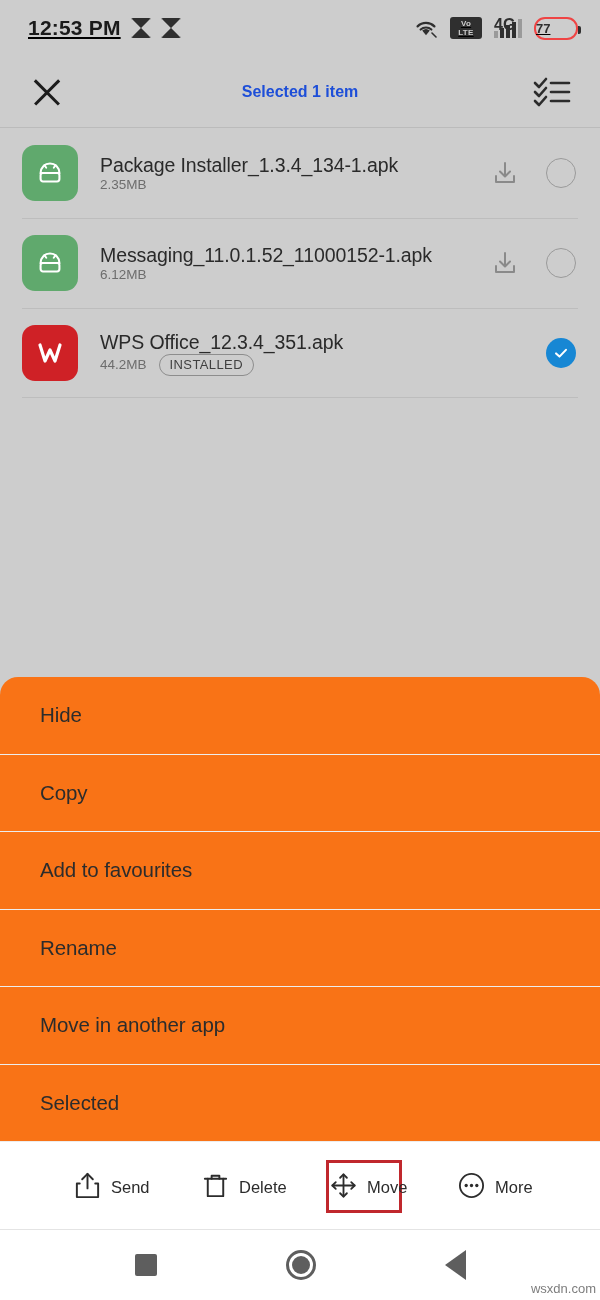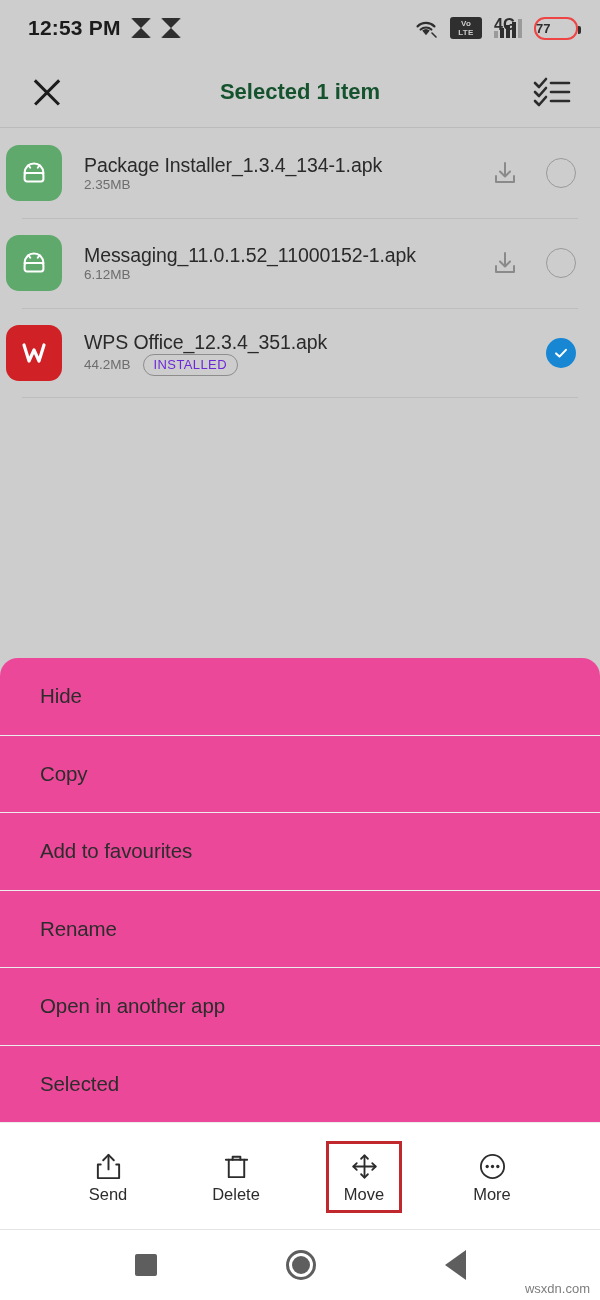--- a/index.html
+++ b/index.html
@@ -13,20 +13,21 @@
   }
 
   
   .statusbar {
     height:56px;
     display:flex;
     align-items:center;
     justify-content:space-between;
     padding:0 22px 0 28px;
     background:#cdcdcd;
+    text-decoration:underline;
   }
   .sb-left { display:flex; align-items:center; gap:10px; }
   .sb-clock { font-size:21px; font-weight:bold; color:#1b1b1b; letter-spacing:0.2px; }
   .sb-appicon {
     width:20px; height:20px;
     background:#2f2f2f;
     position:relative;
     border-radius:2px;
     overflow:hidden;
   }
@@ -65,39 +66,39 @@
     height:72px;
     display:flex;
     align-items:center;
     padding:0 26px;
     background:#cdcdcd;
     border-bottom:1px solid #bbbbbb;
     position:relative;
   }
   .appbar-title {
     position:absolute; left:0; right:0; text-align:center;
-    font-size:22px; font-weight:bold; color:#14532d;
+    font-size:16px; font-weight:bold; color:#1d4ed8;
     pointer-events:none;
   }
   .close-btn {
     width:42px;height:42px;position:relative;z-index:2;cursor:pointer;
   }
   .close-btn::before,.close-btn::after{
     content:"";position:absolute;left:4px;top:20px;width:34px;height:2.6px;
     background:#1b1b1b;
   }
   .close-btn::before{transform:rotate(45deg);}
   .close-btn::after{transform:rotate(-45deg);}
   .selectall-btn { margin-left:auto; z-index:2; cursor:pointer; width:44px;height:40px; }
 
   
   .filelist { background:#cdcdcd; }
   .filerow {
     display:flex; align-items:center;
-    padding:0 24px 0 6px;
+    padding:0 24px 0 22px;
     height:90px;
     position:relative;
   }
   .filerow + .filerow::before,
   .filerow:last-child::after {
     content:""; position:absolute; left:22px; right:22px; top:0; height:1px;
     background:#bdbdbd;
   }
   .filerow:last-child::after { top:auto; bottom:0; }
   .fileicon {
@@ -107,38 +108,38 @@
   .fileicon.apk { background:#60a96d; }
   .fileicon.wps { background:#cf2126; }
   .fileinfo { flex:1; margin-left:22px; min-width:0; }
   .filename {
     font-size:19.5px; color:#2a2a2a; white-space:nowrap;
     overflow:hidden; text-overflow:ellipsis; letter-spacing:-0.1px;
   }
   .filemeta { display:flex; align-items:center; gap:12px; }
   .filesize { font-size:13.5px; color:#6d6d6d; }
   .badge {
-    font-size:13px; color:#6d28d9; border:1px solid #8d8d8d;
+    font-size:13px; color:#404040; border:1px solid #8d8d8d;
     border-radius:11px; padding:2px 10px 3px; letter-spacing:0.4px;
   }
   .rowactions { display:flex; align-items:center; gap:28px; flex:0 0 auto; }
   .dl-icon { width:26px; height:26px; cursor:pointer; }
   .radio {
     width:30px;height:30px;border-radius:50%;
     border:1.6px solid #9a9a9a;cursor:pointer;
   }
   .radio.checked {
     border:none;background:#1787d4;
     display:flex;align-items:center;justify-content:center;
   }
 
   
   .sheet {
     position:absolute; left:0; right:0; bottom:0;
-    background:#ec4899;
+    background:#f97316;
     border-radius:18px 18px 0 0;
     overflow:hidden;
   }
   .menu-item {
     height:77.5px;
     display:flex; align-items:center;
     padding-left:40px;
     font-size:20.5px; color:#2c2c2c;
     border-bottom:1px solid #ededed;
     cursor:pointer;
@@ -148,21 +149,21 @@
   
   .toolbar {
     display:flex; align-items:flex-start; justify-content:center;
     gap:52px;
     padding:18px 0 16px;
     background:#fff;
     border-bottom:1px solid #e4e4e4;
   }
   .tool {
     width:76px; padding:8px 0 6px;
-    display:flex; flex-direction:column; align-items:center; 
+    display:flex; flex-direction:row; align-items:center; gap:9px;
     cursor:pointer; border:3px solid transparent;justify-content:space-between;
   }
   .tool.highlight { border-color:#c0282d; }
   .tool-label { font-size:16.5px; color:#2c2c2c; }
 
   
   .navbar {
     height:70px; background:#fff;
     display:flex; align-items:center; justify-content:space-around;
     padding:0 70px;
@@ -176,21 +177,21 @@
   .nav-home::after{
     content:"";position:absolute;inset:3px;border-radius:50%;background:#5e5e5e;
   }
   .nav-back {
     width:0;height:0;cursor:pointer;
     border-top:15px solid transparent;
     border-bottom:15px solid transparent;
     border-right:21px solid #5e5e5e;
   }
   .watermark {
-    position:absolute; right:10px; bottom:4px;
+    position:absolute; right:4px; bottom:4px;
     font-size:13px; color:#7d7d7d;
     font-family:"Liberation Sans", sans-serif;
   }
 </style>
 </head>
 <body>
 
 <div class="statusbar">
   <div class="sb-left">
     <span class="sb-clock">12:53 PM</span>
@@ -333,21 +334,21 @@
   <div class="menu-item">
     <span>Copy</span>
   </div>
   <div class="menu-item">
     <span>Add to favourites</span>
   </div>
   <div class="menu-item">
     <span>Rename</span>
   </div>
   <div class="menu-item">
-    <span>Open in another app</span>
+    <span>Move in another app</span>
   </div>
   <div class="menu-item">
     <span>Selected</span>
   </div>
 
   <div class="toolbar">
 
     <div class="tool">
       <span>
         <svg viewBox="0 0 30 30" width="29" height="29">

